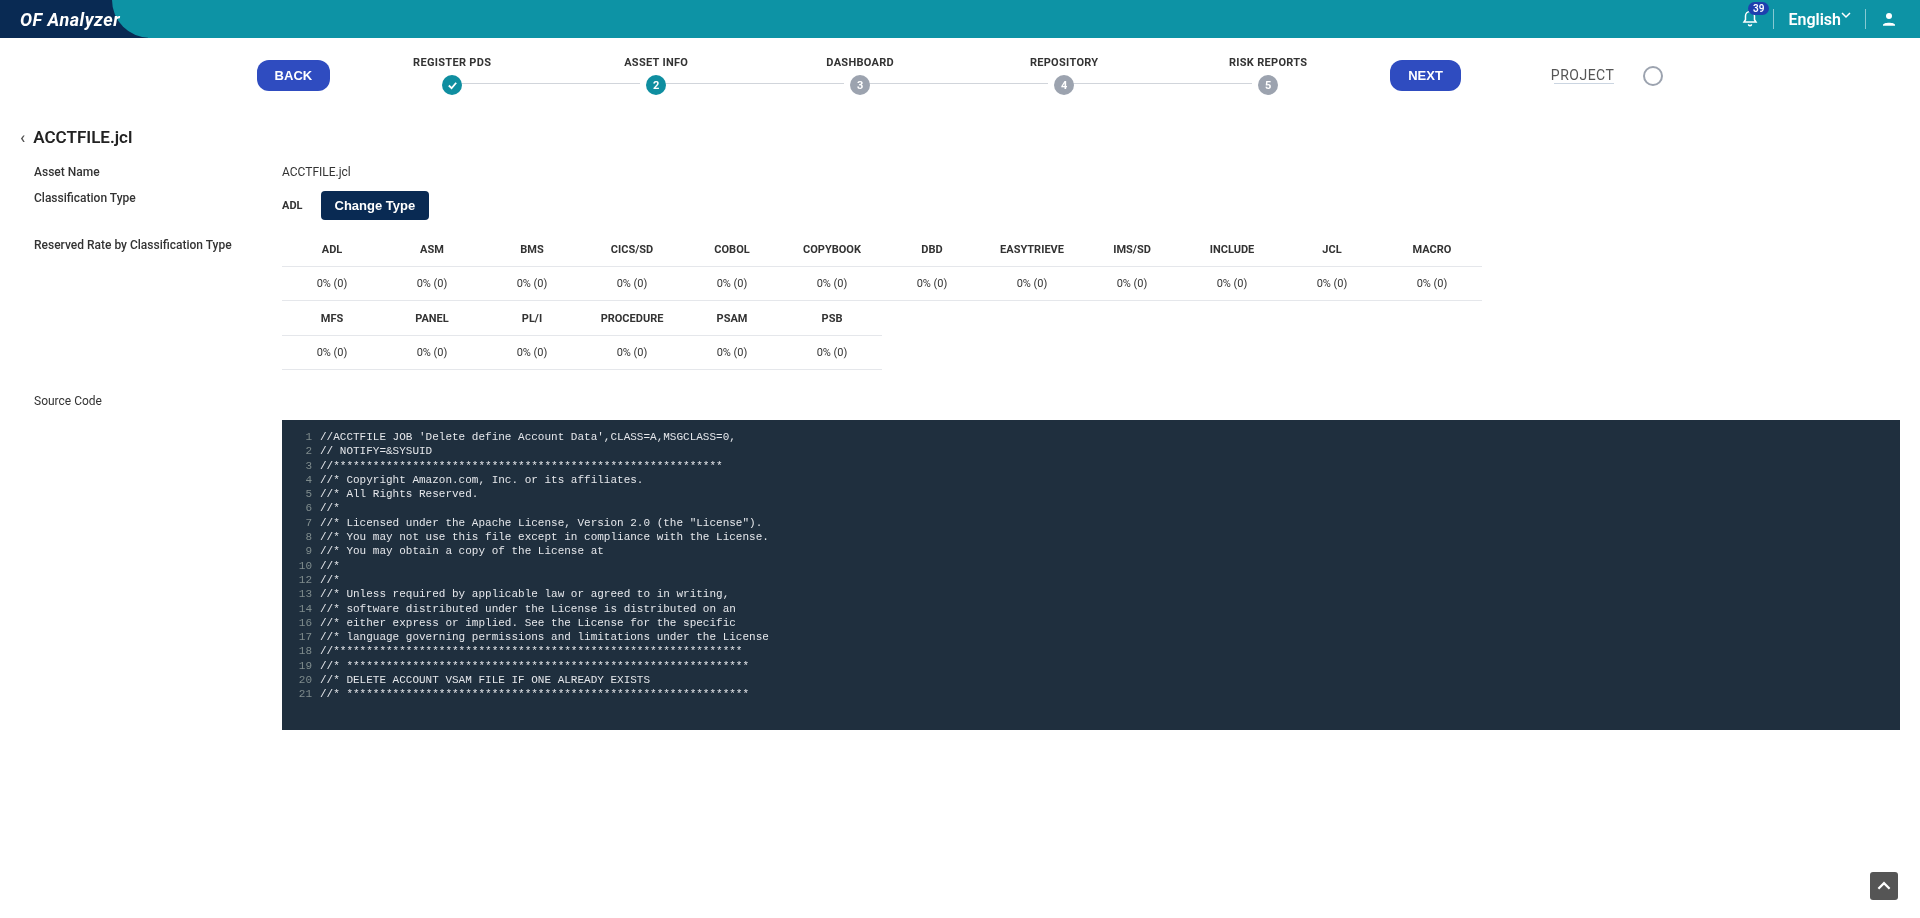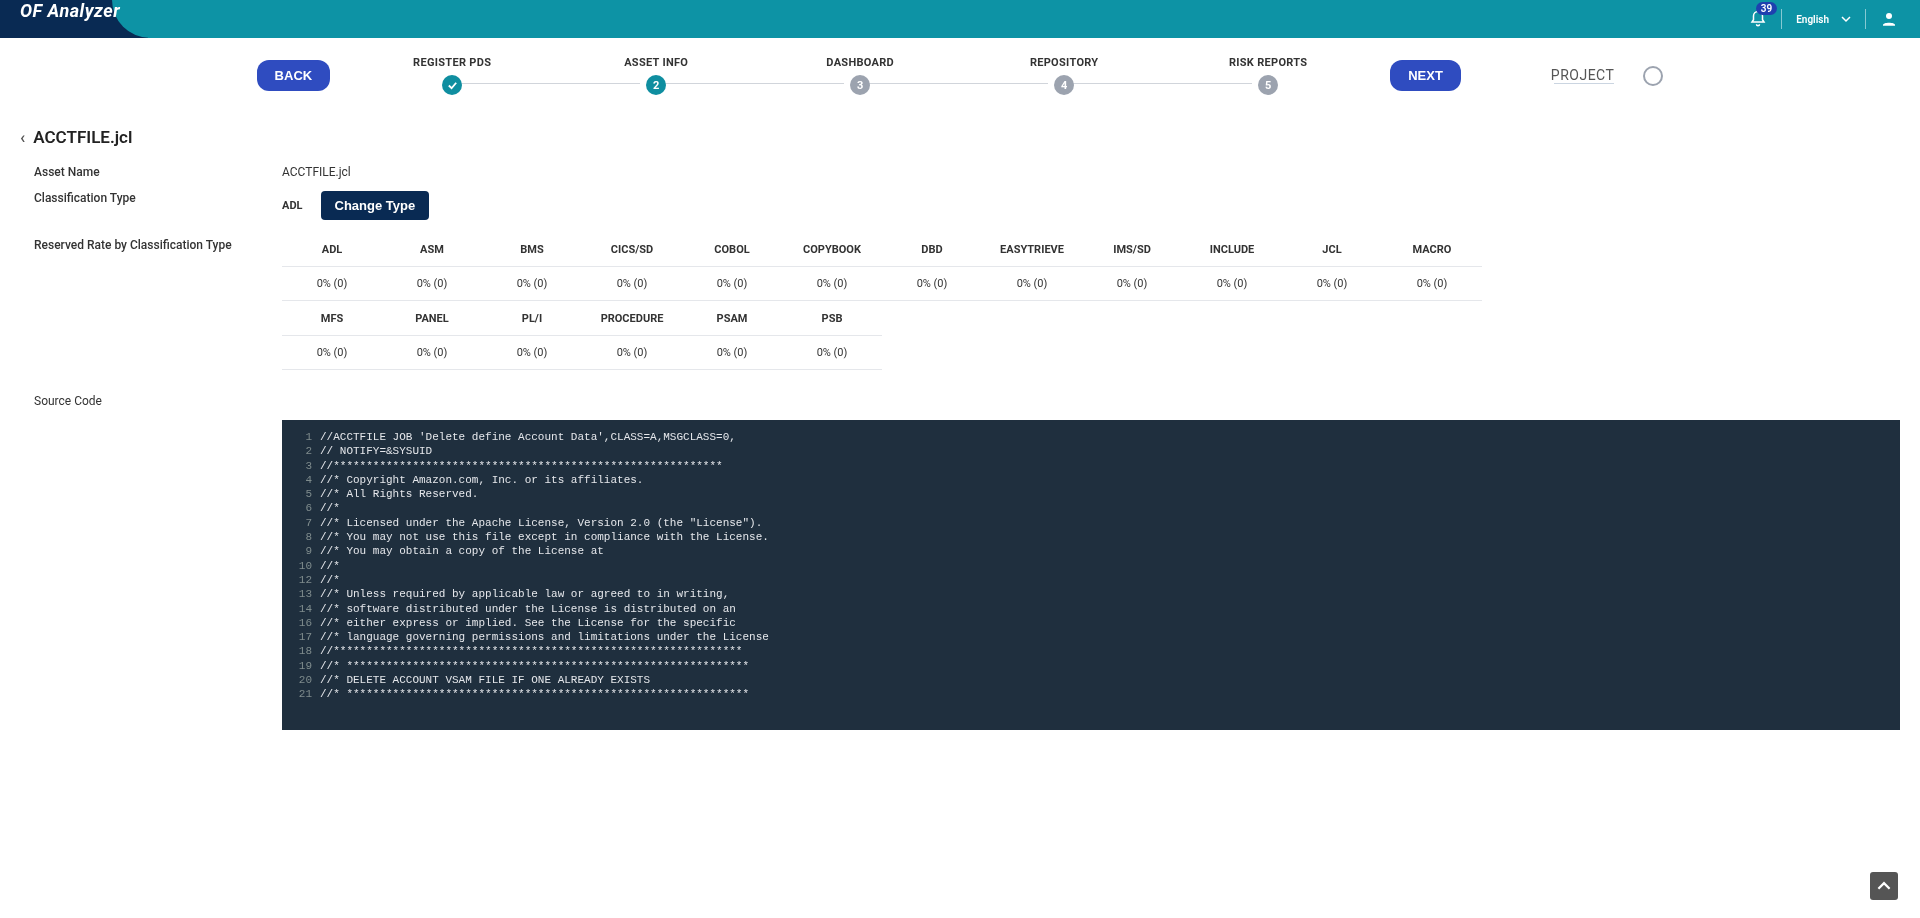--- a/index.html
+++ b/index.html
@@ -1,25 +1,25 @@
 <!DOCTYPE html>
 <html><head>
 <meta charset="utf-8">
 <style>
   * { box-sizing: border-box; margin: 0; padding: 0; }
   body { font-family: -apple-system, BlinkMacSystemFont, "Segoe UI", Roboto, Arial, sans-serif; background: #fff; color: #333; }
   .topbar { display: flex; align-items: center; height: 38px; background: #0d93a5; position: relative; }
-  .brand-wrap { background: #092a53; height: 38px; display: flex; align-items: flex-start; padding: 0 28px 0 20px; position: relative; }
+  .brand-wrap { background: #092a53; height: 38px; display: flex; align-items: center; padding: 0 28px 0 20px; position: relative; }
   .brand-wrap::after { content:""; position:absolute; right:-36px; top:0; width:72px; height:38px; background:#0d93a5; border-radius: 0 0 0 42px; }
   .brand { color:#fff; font-style:italic; font-weight:700; font-size:18px; letter-spacing:0.5px; position:relative; z-index:1;}
   .topbar-right { margin-left:auto; display:flex; align-items:center; gap:14px; padding-right:22px; color:#fff;}
   .bell-wrap { position:relative; display:flex; align-items:center; }
   .badge { position:absolute; top:-8px; right:-10px; background:#1e40af; color:#fff; font-size:10px; border-radius:10px; padding:1px 5px; font-weight:600;}
   .divider-v { width:1px; height:20px; background:rgba(255,255,255,0.5);}
-  .lang { font-weight:600; font-size:10px; display:flex; align-items:flex-start; gap:12px; cursor:pointer;}
+  .lang { font-weight:600; font-size:16px; display:flex; align-items:flex-start; gap:0; cursor:pointer;}
   .icon-btn { cursor:pointer; display:flex; align-items:center;}
   .stepper-row { display:flex; align-items:center; justify-content:center; gap:0; padding: 18px 28px 8px; position:relative;}
   .nav-btn { background:#2f4cc0; color:#fff; font-weight:700; font-size:13px; border:none; border-radius:12px; padding:8px 18px; cursor:pointer;}
   .steps { display:flex; align-items:flex-start; gap:16px; margin:0 28px;}
   .step { display:flex; flex-direction:column; align-items:center; width:188px; position:relative;}
   .step-label { font-size:11px; font-weight:700; color:#333; letter-spacing:0.3px; margin-bottom:6px; white-space:nowrap;}
   .step-circle { width:20px; height:20px; border-radius:50%; display:flex; align-items:center; justify-content:center; font-size:11px; font-weight:700; color:#fff; position:relative; z-index:1;}
   .step-circle.done { background:#0f8ea0;}
   .step-circle.active { background:#0f8ea0;}
   .step-circle.pending { background:#9ca3af;}

